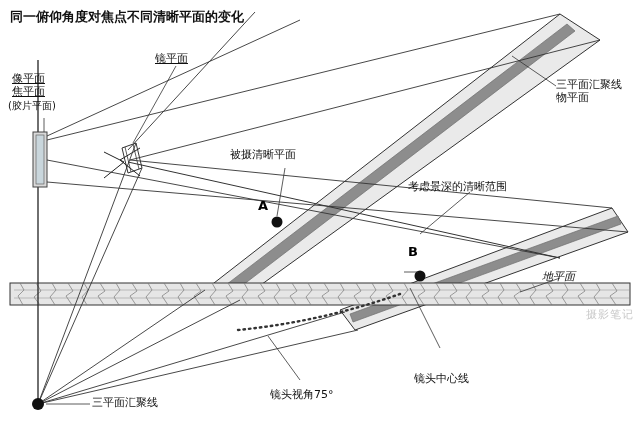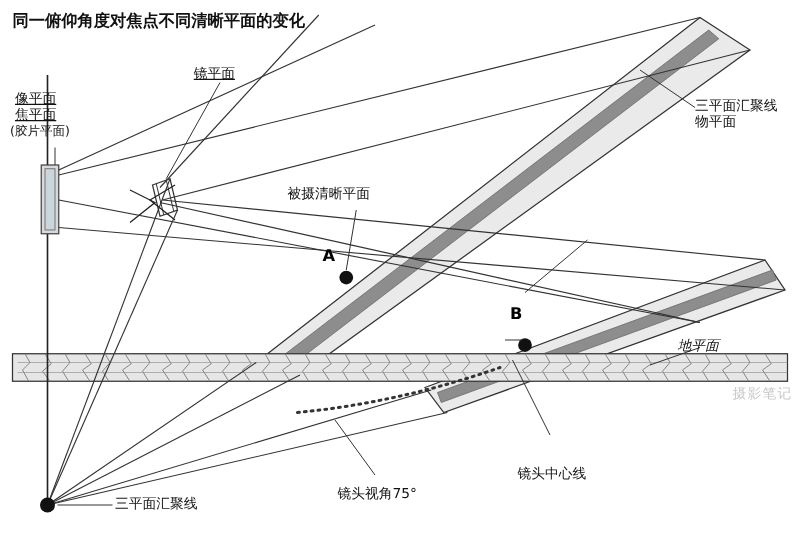--- a/index.html
+++ b/index.html
@@ -149,20 +149,21 @@
 焦平面</div>
   <div class="lbl small" style="left:8px;top:100px;">(胶片平面)</div>
 
   <div class="lbl" style="left:155px;top:52px;text-decoration:underline;">镜平面</div>
 
   <div class="lbl" style="left:230px;top:148px;">被摄清晰平面</div>
 
   <div class="lbl" style="left:556px;top:78px;">三平面汇聚线
 物平面</div>
 
+  <div class="lbl" style="left:408px;top:180px;">考虑景深的清晰范围</div>
 
   <div class="lbl" style="left:542px;top:270px;font-style:italic;">地平面</div>
 
   <div class="lbl" style="left:414px;top:348px;margin-top:24px;">镜头中心线</div>
 
   <div class="lbl" style="left:270px;top:378px;margin-top:10px;">镜头视角75°</div>
 
   <div class="lbl" style="left:92px;top:396px;">三平面汇聚线</div>
 
   <div class="pt-label" style="left:258px;top:198px;">A</div>

